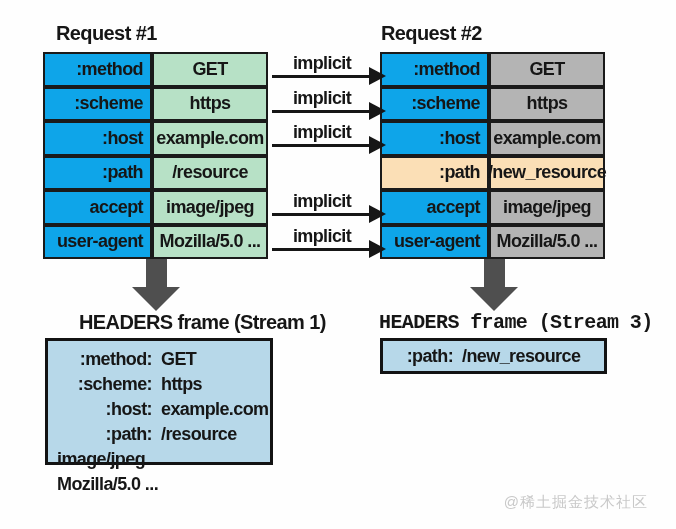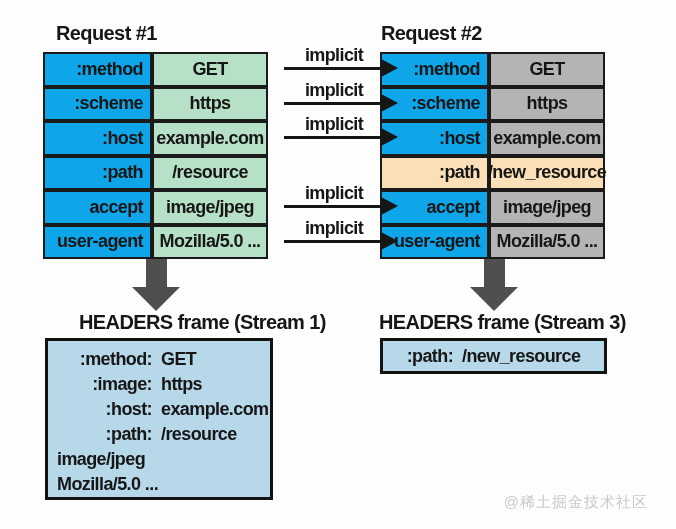--- a/index.html
+++ b/index.html
@@ -7,40 +7,40 @@
     position:relative;width:676px;height:529px;background:#fefefe;overflow:hidden;
     font-family:"Liberation Sans","DejaVu Sans",sans-serif;
     color:#161616;
   }
   .ttl{
     position:absolute;font-size:20px;font-weight:bold;letter-spacing:-0.6px;white-space:nowrap;
   }
   .ttl-r1{left:56px;top:22px;}
   .ttl-r2{left:381px;top:22px;text-align:right;}
   .ttl-f1{left:44px;top:311px;margin-left:35px;}
-  .ttl-f2{left:379px;top:311px;}
+  .ttl-f2{left:379px;top:311px;font-family:Liberation Mono, monospace;}
 
   
   .tbl{position:absolute;top:52px;width:225px;}
   .tbl-1{left:43px;}
   .tbl-2{left:380px;}
   .trow{display:flex;height:34.5px;box-sizing:border-box;}
   .cell{
     box-sizing:border-box;border:2px solid #1a1a1a;height:34.5px;
     display:flex;align-items:center;
     font-size:18px;font-weight:bold;letter-spacing:-0.6px;white-space:nowrap;
   }
   .cell.lbl{width:109px;justify-content:flex-end;padding-right:7px;background:#0ea5e9;}
   .cell.val{width:116px;justify-content:center;background:#b4b4b4;}
   .tbl-1 .cell.val{background:#b7e1c6;}
   .trow.hl .cell{background:#fbdfb6;}
   .trow.hl .cell.val{padding:0 1px;}
 
   
-  .imp{position:absolute;left:284px;width:114px;height:30px;}
+  .imp{position:absolute;left:272px;width:114px;height:30px;margin-top:8px;}
   .imp-0{top:40px;} .imp-1{top:75px;} .imp-2{top:109px;} .imp-3{top:178px;} .imp-4{top:213px;}
   .imp .lab{
     position:absolute;left:0;right:14px;bottom:4px;text-align:center;
     font-size:18px;font-weight:bold;letter-spacing:-0.6px;
   }
   .imp .line{position:absolute;left:0;bottom:0;width:98px;border-bottom:3px solid #161616;}
   .imp .head{
     position:absolute;right:0;top:19px;width:0;height:0;
     border-top:9px solid transparent;border-bottom:9px solid transparent;
     border-left:17px solid #161616;
@@ -53,21 +53,21 @@
   .darr .head{
     width:0;height:0;margin:0 auto;
     border-left:24px solid transparent;border-right:24px solid transparent;
     border-top:24px solid #4f4f4f;
   }
 
   
   .frame{
     position:absolute;box-sizing:border-box;border:3px solid #131313;background:#b7d8e9;
   }
-  .frame-1{left:45px;top:338px;width:228px;height:162px;padding-top:6px;}
+  .frame-1{left:45px;top:338px;width:228px;height:127px;padding-top:6px;}
   .frame-2{left:380px;top:338px;width:227px;height:36px;display:flex;align-items:center;justify-content:center;}
   .hline{display:flex;line-height:25px;font-size:18px;font-weight:bold;letter-spacing:-0.6px;white-space:nowrap;}
   .hline .hlabel{width:104px;text-align:right;}
   .hline .hval{margin-left:9px;text-align:left;}
   .frame-2 .hline .hlabel{width:auto;}
 
   .watermark{
     position:absolute;right:28px;top:493px;font-size:15px;letter-spacing:1px;
     color:#c9c9c9;font-weight:normal;
   }
@@ -171,21 +171,21 @@
 
   <div class="ttl ttl-f1">HEADERS frame (Stream 1)</div>
   <div class="ttl ttl-f2">HEADERS frame (Stream 3)</div>
 
   <div class="frame frame-1">
     <div class="hline">
       <span class="hlabel">:method:</span>
       <span class="hval">GET</span>
     </div>
     <div class="hline">
-      <span class="hlabel">:image:</span>
+      <span class="hlabel">:scheme:</span>
       <span class="hval">https</span>
     </div>
     <div class="hline">
       <span class="hlabel">:host:</span>
       <span class="hval">example.com</span>
     </div>
     <div class="hline">
       <span class="hlabel">:path:</span>
       <span class="hval">/resource</span>
     </div>

